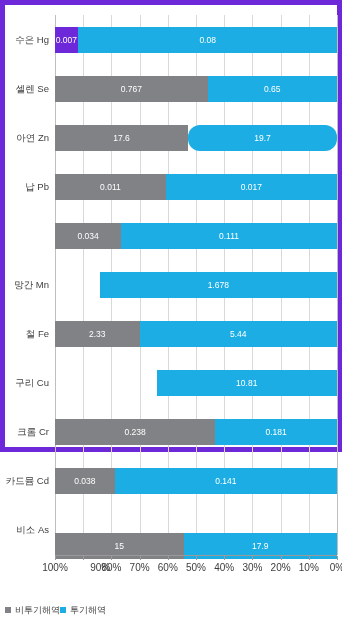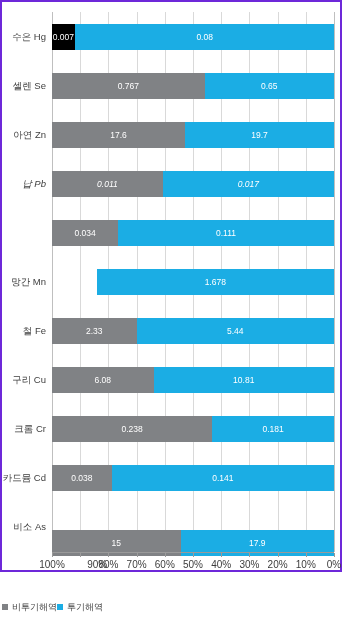--- a/index.html
+++ b/index.html
@@ -13,23 +13,23 @@
     font-family: "Liberation Sans", "DejaVu Sans", sans-serif;
     overflow: hidden;
     position: relative;
   }
 
   
   #chart-root {
     position: absolute;
     left: 0; top: 0;
     width: 342px;
-    height: 572px;
+    height: 452px;
     background: #ffffff;
-    border: 2px solid #6d28d9;
+    border: 5px solid #6d28d9;
     box-sizing: border-box;
   }
 
   
   #plot-wrap {
     position: absolute;
     left: 0;
     top: 10px;
     width: 342px;
     height: 540px;
@@ -180,39 +180,39 @@
           <div class="gridline" style="left: 169.2px;"></div>
           <div class="gridline" style="left: 197.4px;"></div>
           <div class="gridline" style="left: 225.6px;"></div>
           <div class="gridline" style="left: 253.8px;"></div>
           <div class="gridline axis-edge" style="left: 282px;"></div>
         </div>
       <div id="rows">
           <div class="row" style="top: 11.5455px;">
             <div class="cat-label">수은 Hg</div>
             <div class="bar" style="left: 0px; width: 282px;">
-              <div class="seg seg-gray" style="left: 0px; width: 22.6897px; background: #000000;">0.007</div>
+              <div class="seg seg-gray" style="left: 0px; width: 22.6897px; background: #6d28d9;">0.007</div>
               <div class="seg seg-blue" style="left: 23px; width: 259.31px; background: rgb(27, 173, 228);">0.08</div>
             </div>
           </div>
           <div class="row" style="top: 60.6364px;">
             <div class="cat-label">셀렌 Se</div>
             <div class="bar" style="left: 0px; width: 282px;">
               <div class="seg seg-gray" style="left: 0px; width: 152.642px; background: rgb(128, 130, 133);">0.767</div>
               <div class="seg seg-blue" style="left: 152.642px; width: 129.358px; background: rgb(27, 173, 228);">0.65</div>
             </div>
           </div>
           <div class="row" style="top: 109.727px;">
             <div class="cat-label">아연 Zn</div>
             <div class="bar" style="left: 0px; width: 282px;">
               <div class="seg seg-gray" style="left: 0px; width: 133.062px; background: rgb(128, 130, 133);">17.6</div>
-              <div class="seg seg-blue" style="left: 133.062px; width: 148.938px; background: rgb(27, 173, 228);">19.7</div>
-            </div>
-          </div>
-          <div class="row" style="top: 158.818px; font-style: italic;">
+              <div class="seg seg-blue" style="left: 133.062px; width: 148.938px; background: rgb(27, 173, 228); border-radius: 12px;">19.7</div>
+            </div>
+          </div>
+          <div class="row" style="top: 158.818px;">
             <div class="cat-label">납 Pb</div>
             <div class="bar" style="left: 0px; width: 282px;">
               <div class="seg seg-gray" style="left: 0px; width: 110.786px; background: rgb(128, 130, 133);">0.011</div>
               <div class="seg seg-blue" style="left: 110.786px; width: 171.214px; background: rgb(27, 173, 228);">0.017</div>
             </div>
           </div>
           <div class="row" style="top: 207.909px;">
             <div class="bar" style="left: 0px; width: 282px;">
               <div class="seg seg-gray" style="left: 0px; width: 66.1241px; background: rgb(128, 130, 133);">0.034</div>
               <div class="seg seg-blue" style="left: 66.1241px; width: 215.876px; background: rgb(27, 173, 228);">0.111</div>
@@ -227,21 +227,20 @@
           <div class="row" style="top: 306.091px;">
             <div class="cat-label">철 Fe</div>
             <div class="bar" style="left: 0px; width: 282px;">
               <div class="seg seg-gray" style="left: 0px; width: 84.5637px; background: rgb(128, 130, 133);">2.33</div>
               <div class="seg seg-blue" style="left: 84.5637px; width: 197.436px; background: rgb(27, 173, 228);">5.44</div>
             </div>
           </div>
           <div class="row" style="top: 355.182px; padding-left: 24px;">
             <div class="cat-label">구리 Cu</div>
             <div class="bar" style="left: 0px; width: 282px;">
-              <div class="seg seg-gray" style="left: 0px; width: 101.513px; background: rgb(128, 130, 133);">6.08</div>
               <div class="seg seg-blue" style="left: 101.513px; width: 180.487px; background: rgb(27, 173, 228);">10.81</div>
             </div>
           </div>
           <div class="row" style="top: 404.273px;">
             <div class="cat-label">크롬 Cr</div>
             <div class="bar" style="left: 0px; width: 282px;">
               <div class="seg seg-gray" style="left: 0px; width: 160.181px; background: rgb(128, 130, 133);">0.238</div>
               <div class="seg seg-blue" style="left: 160.181px; width: 121.819px; background: rgb(27, 173, 228);">0.181</div>
             </div>
           </div>

